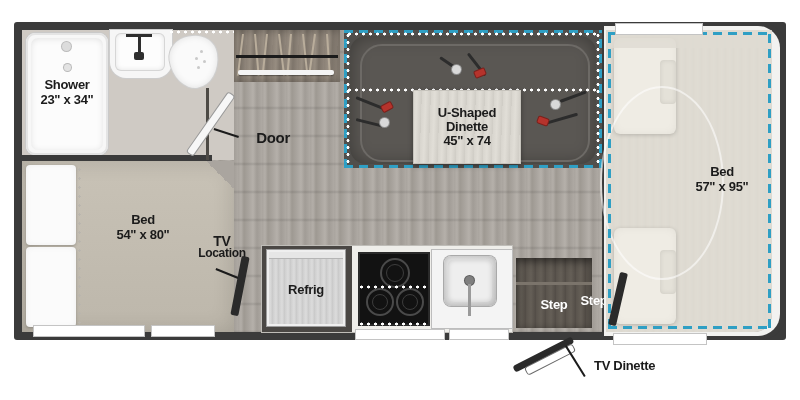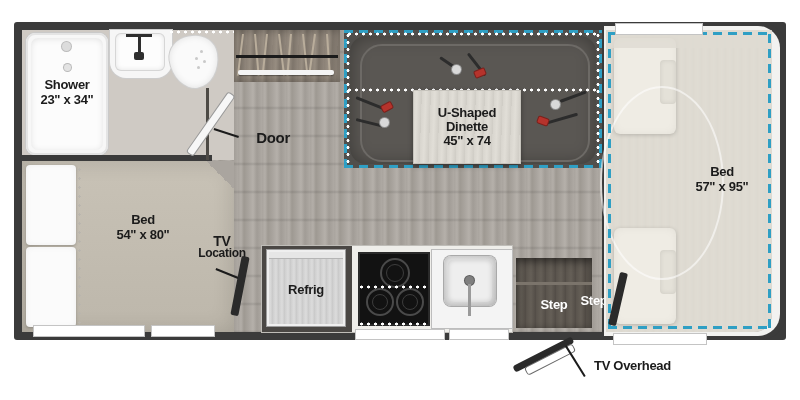--- a/index.html
+++ b/index.html
@@ -307,21 +307,21 @@
   <div class="teal h" style="left:608px;top:32px;width:162px;"></div>
   <div class="teal h" style="left:608px;top:326px;width:162px;"></div>
   <div class="teal v" style="left:608px;top:32px;height:296px;"></div>
   <div class="teal v" style="left:768px;top:32px;height:296px;"></div>
 
   <div class="tvmount" style="left:614px;top:272px;width:8px;height:54px;transform:rotate(13deg);"></div>
 
   <div class="tvarm" style="left:514px;top:366px;width:66px;transform:rotate(-27deg);"></div>
   <div class="tvpanel" style="left:524px;top:356px;width:52px;height:7px;transform:rotate(-27deg);"></div>
   <div class="leader" style="left:566px;top:345px;width:36px;height:1.5px;transform:rotate(58deg);"></div>
-  <div class="lbl" style="left:594px;top:359px;width:108px;font-size:13px;text-align:left;">TV Overhead</div>
+  <div class="lbl" style="left:594px;top:359px;width:108px;font-size:13px;text-align:left;">TV Dinette</div>
 
   <div class="window" style="left:616px;top:24px;width:86px;height:10px;"></div>
   <div class="window" style="left:34px;top:326px;width:110px;height:10px;"></div>
   <div class="window" style="left:152px;top:326px;width:62px;height:10px;"></div>
   <div class="window" style="left:356px;top:330px;width:88px;height:9px;"></div>
   <div class="window" style="left:450px;top:330px;width:58px;height:9px;"></div>
   <div class="window" style="left:614px;top:334px;width:92px;height:10px;"></div>
 
 </div>
 

